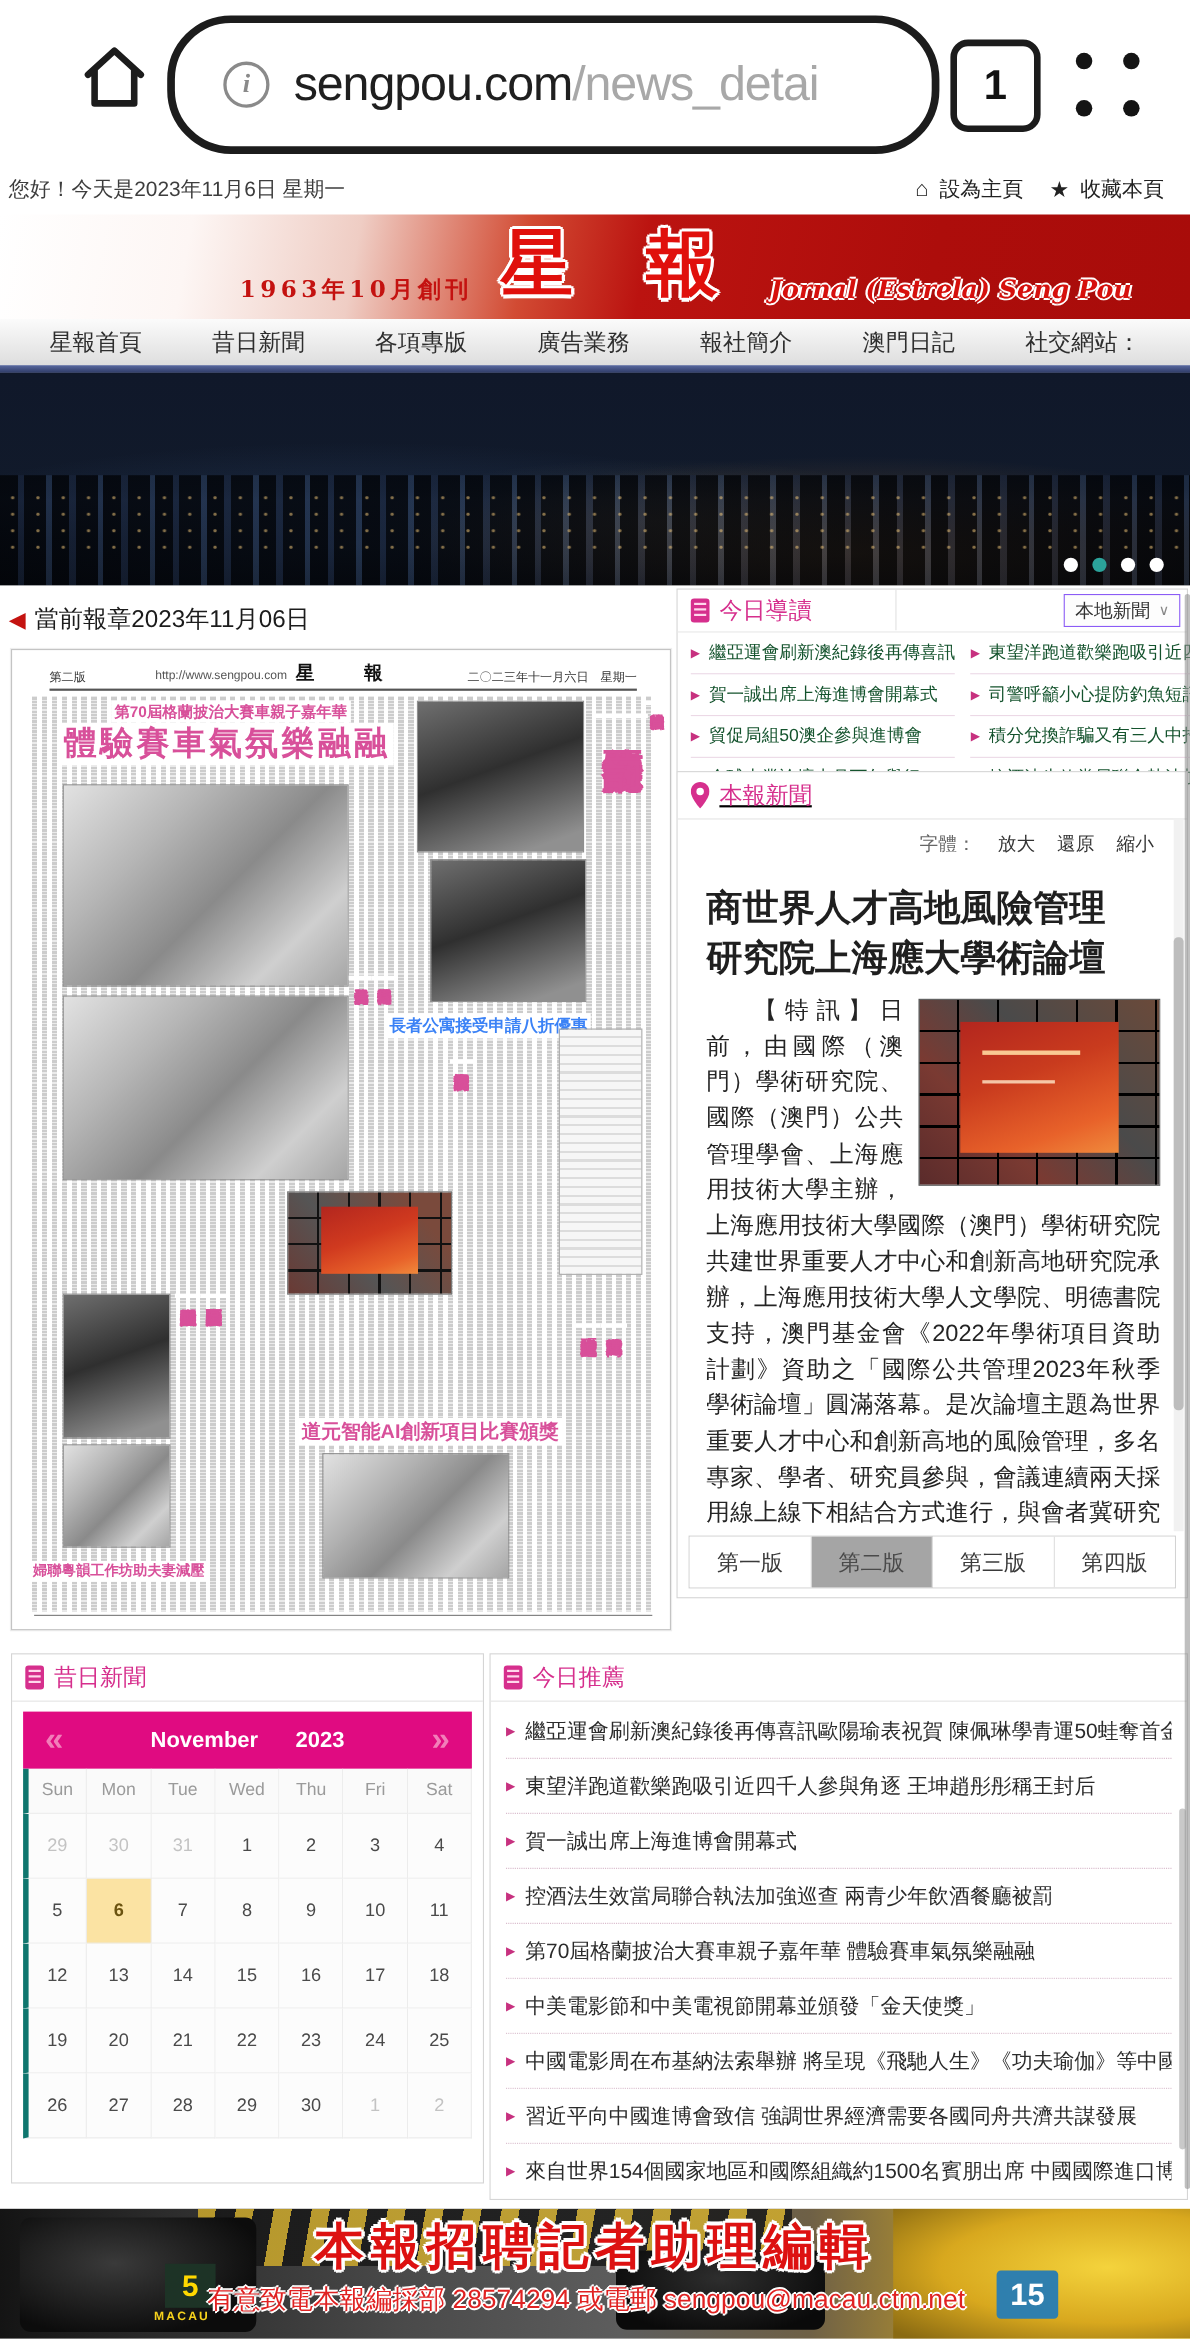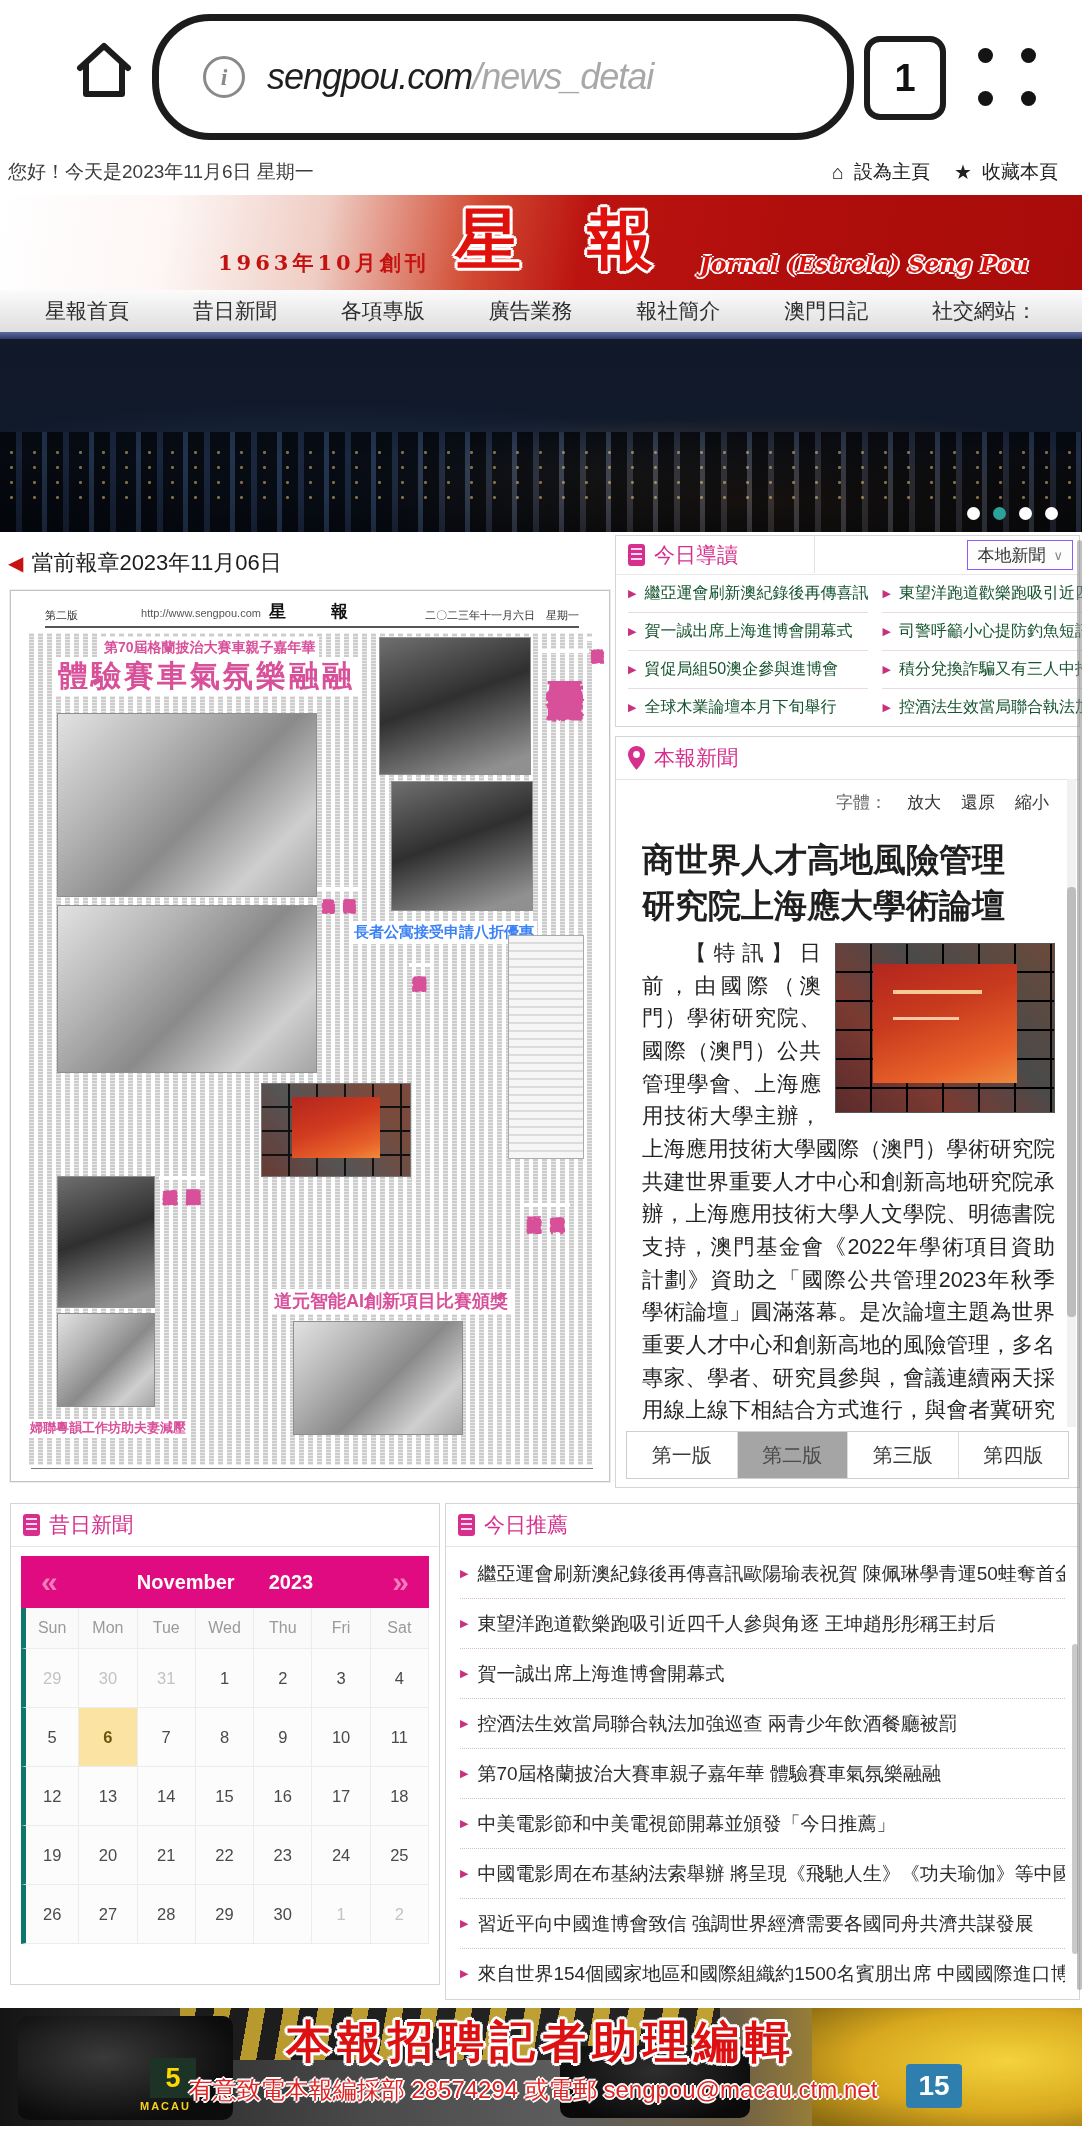--- a/index.html
+++ b/index.html
@@ -8,21 +8,21 @@
   .abs{position:absolute;}
 
   
   #chrome{left:0;top:0;width:1082px;height:145px;background:#fff;}
   #home-btn{left:76px;top:40px;width:56px;height:60px;}
   #url-pill{left:152px;top:14px;width:688px;height:112px;border:7px solid #1c1c1c;border-radius:58px;
             display:flex;align-items:center;background:#fff;}
   #info-ic{margin-left:44px;width:36px;height:36px;border:3px solid #8a8a8a;border-radius:50%;
            color:#8a8a8a;font-size:24px;display:flex;align-items:center;justify-content:center;
            font-family:"Liberation Serif",serif;font-style:italic;font-weight:bold;}
-  #url-text{margin-left:22px;font-size:36px;letter-spacing:-1px;color:#1f1f1f;white-space:nowrap;font-style:italic;}
+  #url-text{margin-left:22px;font-size:44px;letter-spacing:-1px;color:#1f1f1f;white-space:nowrap;}
   #url-text .path{color:#a8a8a8;}
   #tab-box{left:864px;top:36px;width:70px;height:72px;border:6px solid #1c1c1c;border-radius:16px;
            display:flex;align-items:center;justify-content:center;font-size:38px;font-weight:bold;color:#111;}
   #menu-dots{left:978px;top:48px;width:70px;height:56px;display:grid;grid-template-columns:15px 15px;
              grid-template-rows:15px 15px;gap:28px;}
   #menu-dots span{width:15px;height:15px;border-radius:50%;background:#141414;}
 
   
   #greet{left:0;top:145px;width:1082px;height:50px;background:#fff;}
   #greet .gtxt{position:absolute;left:8px;top:14px;font-size:19px;color:#3d3d3d;}
@@ -107,21 +107,21 @@
   #digest .tabbox{position:absolute;left:0;top:0;width:198px;height:37px;border-right:1px solid #e2e2e2;}
   #digest-dd{position:absolute;right:6px;top:4px;height:28px;border:1px solid #8b5cf6;background:#fdfdfd;
              display:flex;align-items:center;gap:8px;padding:0 9px;font-size:17px;color:#333;}
   #digest-dd .chev{font-size:13px;color:#888;}
   #digest-cols{display:grid;grid-template-columns:1fr 1fr;column-gap:14px;padding:0 12px;}
   .digest-item{display:flex;align-items:center;gap:8px;height:37px;border-bottom:1px solid #ecd9e6;}
   .digest-item:nth-last-child(1){border-bottom:none;}
   .bullet{color:#c7317f;font-size:11px;flex:0 0 auto;}
   .digest-txt{font-size:16px;color:#14532d;white-space:nowrap;overflow:hidden;}
 
-  #news-box{left:615px;top:736px;width:463px;height:750px;}
+  #news-box{left:615px;top:701px;width:463px;height:750px;text-decoration:underline;}
   #font-row{position:absolute;right:30px;top:54px;font-size:17px;color:#666;display:flex;gap:20px;}
   .font-ctl{color:#333;cursor:pointer;}
   #art-title{position:absolute;left:26px;top:100px;font-size:33px;font-weight:bold;color:#1f1f1f;line-height:1.38;}
   #art-scroll{position:absolute;right:3px;top:42px;width:9px;height:648px;background:#f1f1f1;}
   #art-thumb{position:absolute;right:3px;top:150px;width:9px;height:430px;background:#bdbdbd;border-radius:4px;}
   #art-body{position:absolute;left:26px;right:24px;top:200px;height:492px;overflow:hidden;
             font-size:21.5px;color:#242424;line-height:1.52;text-align:justify;}
   #art-body p{margin:0 0 8px 0;text-indent:2em;}
   #art-img{float:right;width:218px;height:168px;margin:6px 0 10px 14px;position:relative;border:1px solid #555;
     background:
@@ -471,21 +471,21 @@
         <div class="rec-item">
           <span class="bullet">▶</span>
           <span class="rec-txt">控酒法生效當局聯合執法加強巡查 兩青少年飲酒餐廳被罰</span>
         </div>
         <div class="rec-item">
           <span class="bullet">▶</span>
           <span class="rec-txt">第70屆格蘭披治大賽車親子嘉年華 體驗賽車氣氛樂融融</span>
         </div>
         <div class="rec-item">
           <span class="bullet">▶</span>
-          <span class="rec-txt">中美電影節和中美電視節開幕並頒發「今日推薦」</span>
+          <span class="rec-txt">中美電影節和中美電視節開幕並頒發「金天使獎」</span>
         </div>
         <div class="rec-item">
           <span class="bullet">▶</span>
           <span class="rec-txt">中國電影周在布基納法索舉辦 將呈現《飛馳人生》《功夫瑜伽》等中國片</span>
         </div>
         <div class="rec-item">
           <span class="bullet">▶</span>
           <span class="rec-txt">習近平向中國進博會致信 強調世界經濟需要各國同舟共濟共謀發展</span>
         </div>
         <div class="rec-item">

